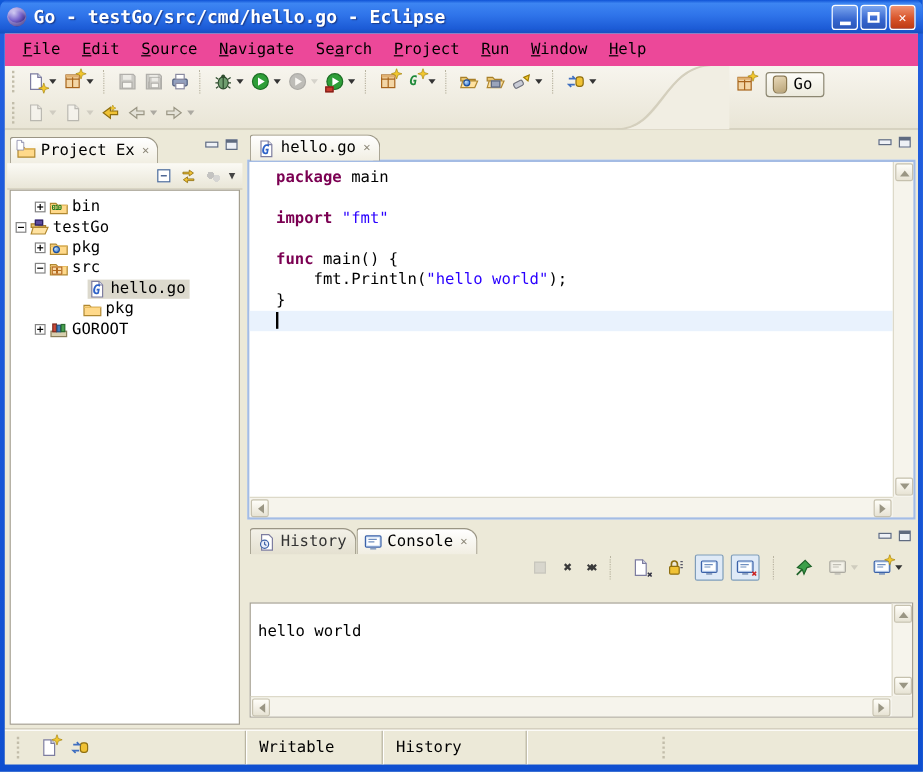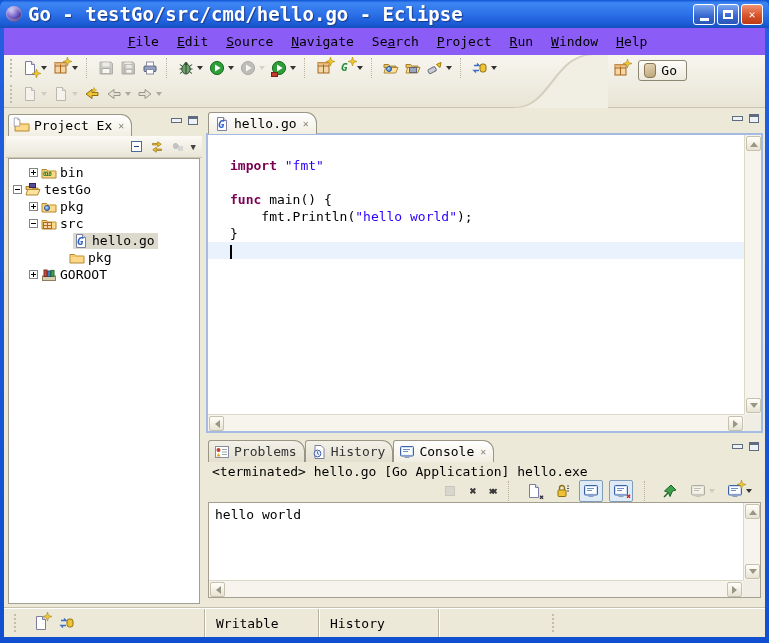--- a/index.html
+++ b/index.html
@@ -7,32 +7,32 @@
   body { font-family:"DejaVu Sans Mono", monospace; font-size:13px; background:#0f58d8; }
 
   
   .xp-window { position:absolute; inset:0; background:linear-gradient(180deg,#2460e0,#0f4fd0); border-radius:7px 7px 0 0; }
   .titlebar { position:absolute; left:0; top:0; right:0; height:28px;
     background:linear-gradient(180deg,#1053d6 0%,#3d85f2 10%,#2f74ea 45%,#1c5bd6 85%,#1550bd 100%);
     border-radius:7px 7px 0 0; display:flex; align-items:center; padding:0 6px; }
   .app-icon { width:16px; height:16px; border-radius:50%; margin-right:6px; flex:none;
     background:radial-gradient(circle at 35% 30%, #cfc8f2 0%, #7a66cc 40%, #3a2a86 70%, #1d1450 100%);
     box-shadow:inset 0 -3px 0 rgba(255,255,255,.25), inset 0 3px 2px rgba(255,255,255,.35); }
-  .title-text { color:#fff; font-size:19px; font-weight:bold; text-shadow:1px 1px 1px #1a3a8c; white-space:nowrap; }
+  .title-text { color:#fff; font-size:15px; font-weight:bold; text-shadow:1px 1px 1px #1a3a8c; white-space:nowrap; }
   .winbtns { margin-left:auto; display:flex; gap:2px; }
   .wbtn { width:22px; height:21px; border:1px solid #fff; border-radius:3px; display:flex; align-items:center; justify-content:center;
     background:linear-gradient(180deg,#7aa5ef,#3666cf 60%,#2a56b8); color:#fff; font-size:11px; font-weight:bold; }
   .wbtn.close { background:linear-gradient(180deg,#ef9270,#d8542a 55%,#bc3a14); }
   .wmin-glyph { width:9px; height:3px; background:#fff; margin-top:10px; }
   .wmax-glyph { width:10px; height:9px; border:2px solid #fff; border-top-width:3px; }
 
   .client { position:absolute; left:4px; right:4px; top:28px; bottom:6px; background:#ece9d8; overflow:hidden; }
 
   
-  .menubar { height:27px; display:flex; align-items:center; padding-left:6px; background:#8b5cf6;justify-content:center; }
+  .menubar { height:27px; display:flex; align-items:center; padding-left:6px; background:#ec4899; }
   .menu-item { padding:3px 9px; color:#000; cursor:default; white-space:nowrap; }
   .u { text-decoration:underline; }
 
   
   .toolbar { position:relative; height:53px; background:linear-gradient(180deg,#f7f5ee,#e9e5d6); border-bottom:1px solid #c9c4b2; }
   .trow { height:26px; display:flex; align-items:center; padding-left:4px; }
   .grip { width:4px; height:18px; border-left:2px dotted #c2bdaa; margin:0 5px 0 2px; }
   .tsep { width:4px; height:20px; border-left:1px dotted #b9b4a1; margin:0 5px; }
   .tbtn { display:inline-flex; align-items:center; padding:2px 3px; border-radius:2px; position:relative; }
   .icw { position:relative; width:16px; height:16px; display:inline-block; }
@@ -119,21 +119,21 @@
   .tri.down { border-top:5px solid #9a9684; margin-bottom:-3px; }
   .tri.left { border-right:5px solid #9a9684; margin-left:-3px; }
   .tri.right { border-left:5px solid #9a9684; margin-right:-3px; }
   .corner { position:absolute; right:0; bottom:0; width:17px; height:17px; background:#f0eee4; }
 
   
   .console { left:202px; top:329px; width:557px; height:168px; }
   .cons-status { height:18px; padding:2px 0 0 6px; white-space:nowrap; }
   .cons-toolbar { height:22px; display:flex; align-items:center; justify-content:flex-end; gap:6px; padding-right:8px; }
   .cons-output { position:absolute; left:2px; right:2px; top:64px; bottom:8px; background:#fff; border:1px solid #a49f90; }
-  .out-text { position:absolute; left:6px; top:4px; }
+  .out-text { position:absolute; left:6px; top:16px; }
 
   
   .statusbar { position:absolute; left:0; right:0; bottom:0; height:29px; background:#ece9d8;
     border-top:1px solid #fff; box-shadow:0 -1px 0 #c6c1ae; display:flex; align-items:center; }
   .vsep { width:2px; align-self:stretch; border-left:1px solid #b9b4a1; border-right:1px solid #fff; }
   .sb-cell { padding:0 10px; white-space:nowrap; }
   .sb-left { width:200px; display:flex; align-items:center; gap:10px; padding-left:8px; }
 </style>
 </head>
 <body>
@@ -597,20 +597,21 @@
             <span>hello.go</span>
             <span class="xclose">✕</span>
           </span>
           <span class="minmax">
             <span class="mm-min"></span>
             <span class="mm-max"></span>
           </span>
         </div>
         <div class="edit-content">
           <div class="code-area">
+            <div class="cl"><span class="kw">package</span><span> main</span></div>
             <div class="cl"></div>
             <div class="cl"><span class="kw">import</span><span> </span><span class="str">"fmt"</span></div>
             <div class="cl"></div>
             <div class="cl"><span class="kw">func</span><span> main() {</span></div>
             <div class="cl"><span>    fmt.Println(</span><span class="str">"hello world"</span><span>);</span></div>
             <div class="cl"><span>}</span></div>
             <div class="cl curline"><span class="caret"></span></div>
           </div>
           <div class="vscroll">
             <span class="sbtn sb-t">
@@ -630,48 +631,39 @@
           </div>
           <div class="corner"></div>
         </div>
       </div>
 
       <div class="panel console">
         <div class="tabstrip">
           <span class="ctab inactive">
             <span class="icw">
                 <svg class="i16">
-                  <use href="#sy-problems"></use>
-                </svg>
-              </span>
-            <span>Problems</span>
-          </span>
-          <span class="ctab inactive">
-            <span class="icw">
-                <svg class="i16">
                   <use href="#sy-history"></use>
                 </svg>
               </span>
             <span>History</span>
           </span>
           <span class="ctab">
             <span class="icw">
                 <svg class="i16">
                   <use href="#sy-monitor"></use>
                 </svg>
               </span>
             <span>Console</span>
             <span class="xclose">✕</span>
           </span>
           <span class="minmax">
             <span class="mm-min"></span>
             <span class="mm-max"></span>
           </span>
         </div>
-        <div class="cons-status">&lt;terminated&gt; hello.go [Go Application] hello.exe</div>
         <div class="cons-toolbar">
           <span class="tbtn dis">
               <span class="stopsq"></span>
             </span>
           <span class="tbtn">
               <span class="xglyph">✖</span>
             </span>
           <span class="tbtn">
               <span class="xglyph dbl">✖✖</span>
             </span>

